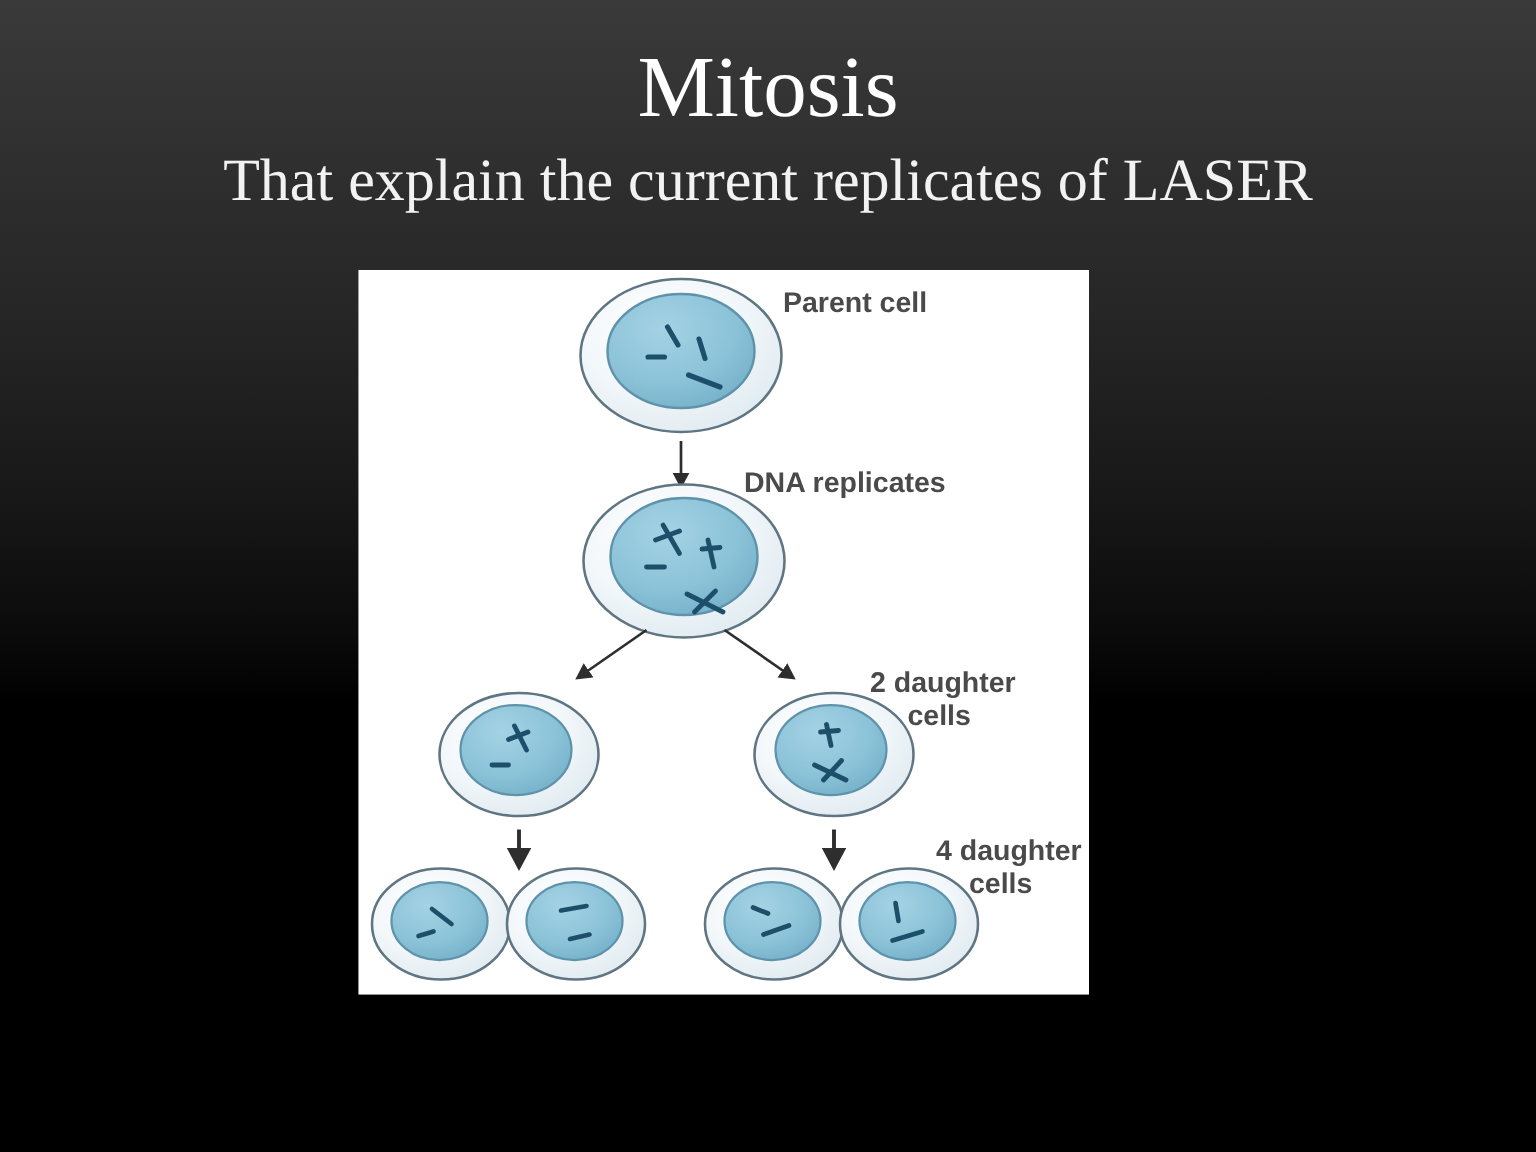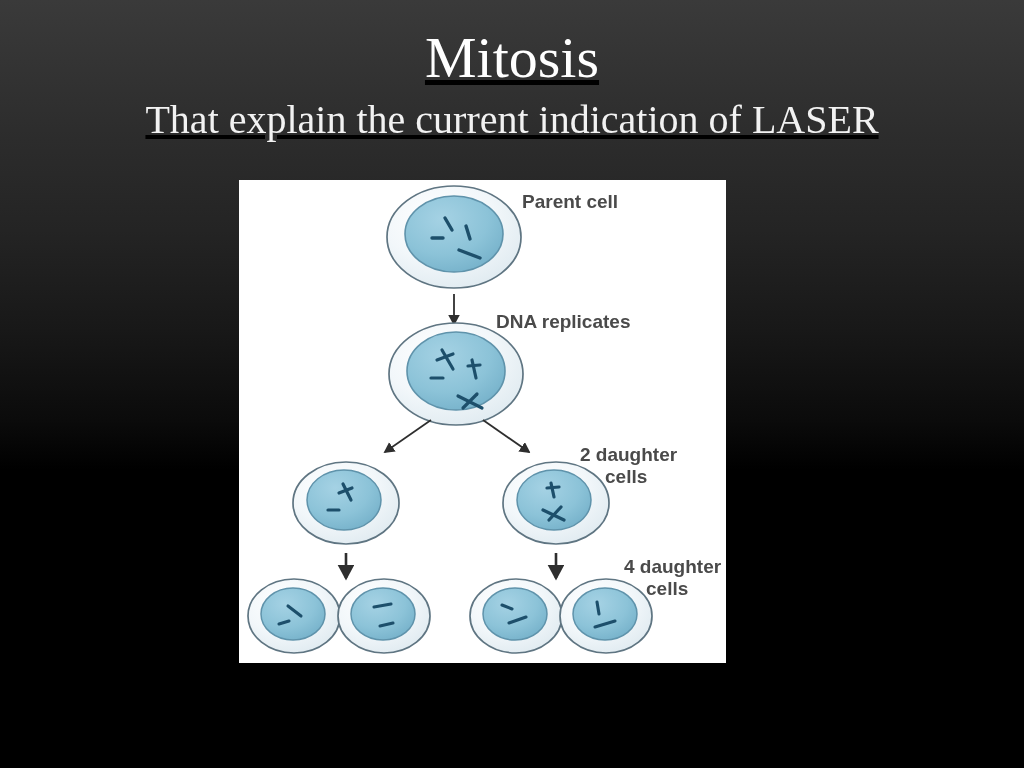--- a/index.html
+++ b/index.html
@@ -30,21 +30,20 @@
     overflow: hidden;
   }
 
   
   #title-block {
     position: absolute;
     left: 0;
     top: 24px;
     width: 1024px;
     text-align: center;
-    text-decoration: underline;
   }
   #slide-title {
     font-family: "Liberation Serif", serif;
     font-size: 58px;
     line-height: 68px;
     color: #ffffff;
     font-weight: normal;
     letter-spacing: 0px;
     margin: 0;
   }
@@ -79,21 +78,21 @@
     fill: #4a4a4a;
   }
 </style>
 </head>
 <body>
 
 <div id="slide">
 
   <div id="title-block">
     <div id="slide-title">Mitosis</div>
-    <div id="slide-subtitle">That explain the current indication of LASER</div>
+    <div id="slide-subtitle">That explain the current replicates of LASER</div>
   </div>
 
   <div id="figure-panel">
     <svg id="figure-svg" viewBox="0 0 487 483" xmlns="http://www.w3.org/2000/svg">
 
       <defs>
         <radialGradient id="membGrad" cx="38%" cy="32%" r="75%">
           <stop offset="0%" stop-color="#ffffff"></stop>
           <stop offset="55%" stop-color="#f2f7fa"></stop>
           <stop offset="100%" stop-color="#dfeaf0"></stop>

